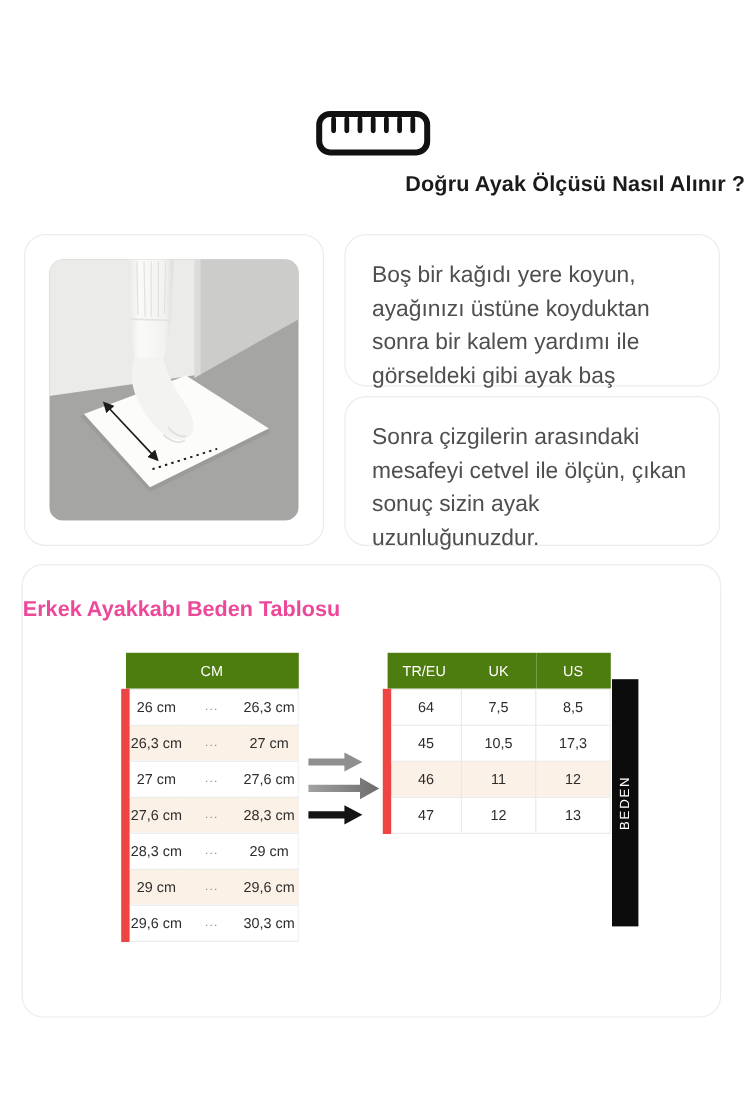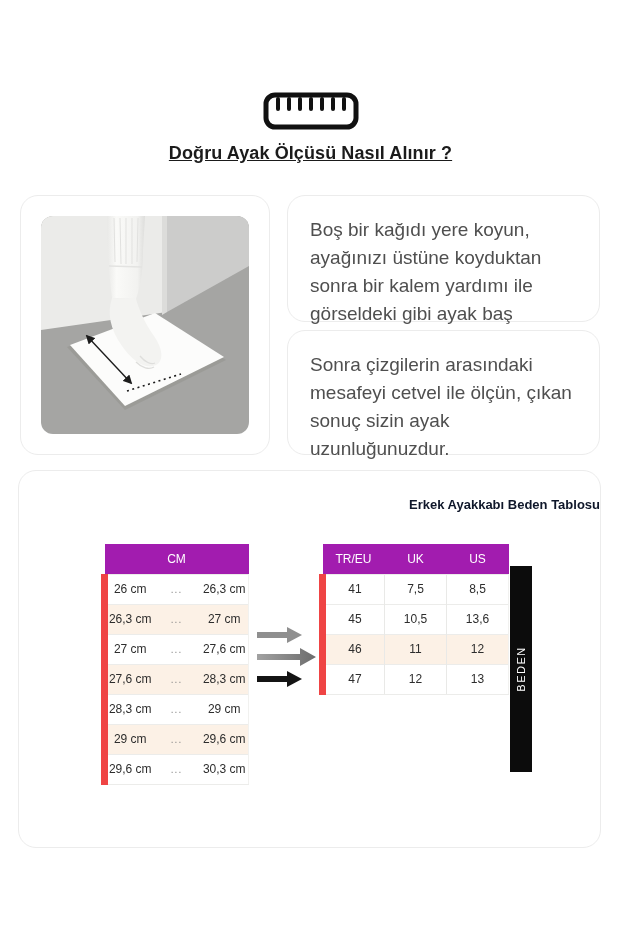--- a/index.html
+++ b/index.html
@@ -2,42 +2,42 @@
 <html lang="tr"><head>
 <meta charset="utf-8">
 <style>
   * { margin:0; padding:0; box-sizing:border-box; }
   html,body { background:#fff; }
   body { font-family:"Liberation Sans","DejaVu Sans",sans-serif; }
   .screen { position:relative; width:621px; height:931px; margin:0 auto; background:#fff; overflow:hidden; }
 
   
   .ruler-wrap { position:absolute; top:90px; left:0; width:100%; display:flex; justify-content:center; }
-  .page-title { position:absolute; top:143px; left:0; width:100%; text-align:center;
-                font-size:18px; font-weight:bold; color:#1b1b1b; letter-spacing:.1px;text-decoration:underline; }
+  .page-title { position:absolute; top:143px; left:0; width:100%; text-align:right;
+                font-size:18px; font-weight:bold; color:#1b1b1b; letter-spacing:.1px; }
 
   
   .card { position:absolute; background:#fff; border:1px solid #ececec; border-radius:18px; }
   .photo-card  { left:20px;  top:195px; width:250px; height:260px; }
   .instr-card-1{ left:287px; top:195px; width:313px; height:127px; }
   .instr-card-2{ left:287px; top:330px; width:313px; height:125px; }
   .instr-text { padding:20px 22px; font-size:19px; line-height:1.47; color:#4f4f4f; }
 
   .photo { position:absolute; left:20px; top:20px; width:208px; height:218px;
            border-radius:12px; overflow:hidden; }
   .photo svg { display:block; width:100%; height:100%; }
 
   
   .chart-card { left:18px; top:470px; width:583px; height:378px; }
-  .chart-title { position:absolute; top:26px; left:0; width:100%; text-align:right;
-                 font-size:13px; font-weight:bold; color:#0f172a; }
+  .chart-title { position:absolute; top:26px; left:0; width:100%; text-align:left;
+                 font-size:18px; font-weight:bold; color:#ec4899; }
 
   table { border-collapse:collapse; table-layout:fixed; }
   .size-table { position:absolute; top:73px; font-size:12px; color:#2d2d2d; }
-  .size-table th { background:#a21caf; color:#fff; font-weight:500; font-size:12px; height:30px; }
+  .size-table th { background:#4d7c0f; color:#fff; font-weight:500; font-size:12px; height:30px; }
   .size-table td { height:30px; text-align:center; font-weight:500; }
   .size-table tr.alt td { background:#fcf1e6; }
   .size-table td { border-top:1px solid #ececea; background:#fff; }
   .size-table tr:last-child td { border-bottom:1px solid #ececea; }
   .size-table td:first-child { border-left:7px solid #ef4444; }
   .size-table td:last-child  { border-right:1px solid #f1f1ef; }
 
   .cm-table { left:82px; width:148px; }
   .cm-table td:nth-child(1){ width:62px; }
   .cm-table td:nth-child(2){ width:24px; color:#8a8a8a; font-size:10px; letter-spacing:1px; }
@@ -195,28 +195,28 @@
     <table class="size-table eu-table">
       <thead>
         <tr>
           <th>TR/EU</th>
           <th>UK</th>
           <th>US</th>
         </tr>
       </thead>
       <tbody>
           <tr>
-            <td>41</td>
+            <td>64</td>
             <td>7,5</td>
             <td>8,5</td>
           </tr>
           <tr>
             <td>45</td>
             <td>10,5</td>
-            <td>13,6</td>
+            <td>17,3</td>
           </tr>
           <tr class="alt">
             <td>46</td>
             <td>11</td>
             <td>12</td>
           </tr>
           <tr>
             <td>47</td>
             <td>12</td>
             <td>13</td>

